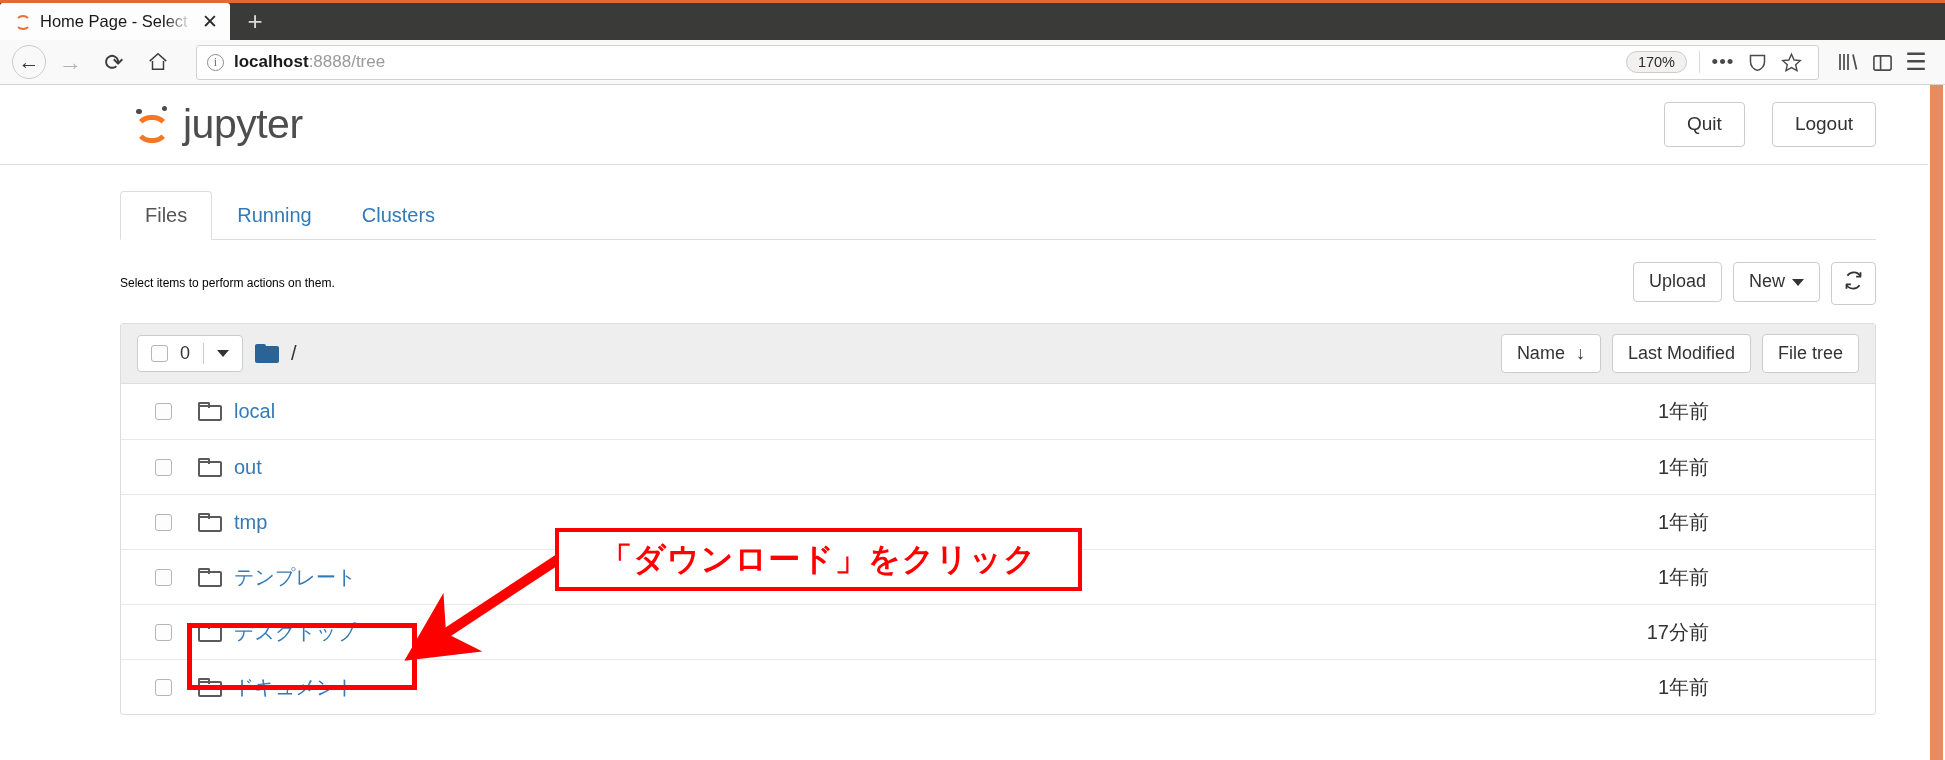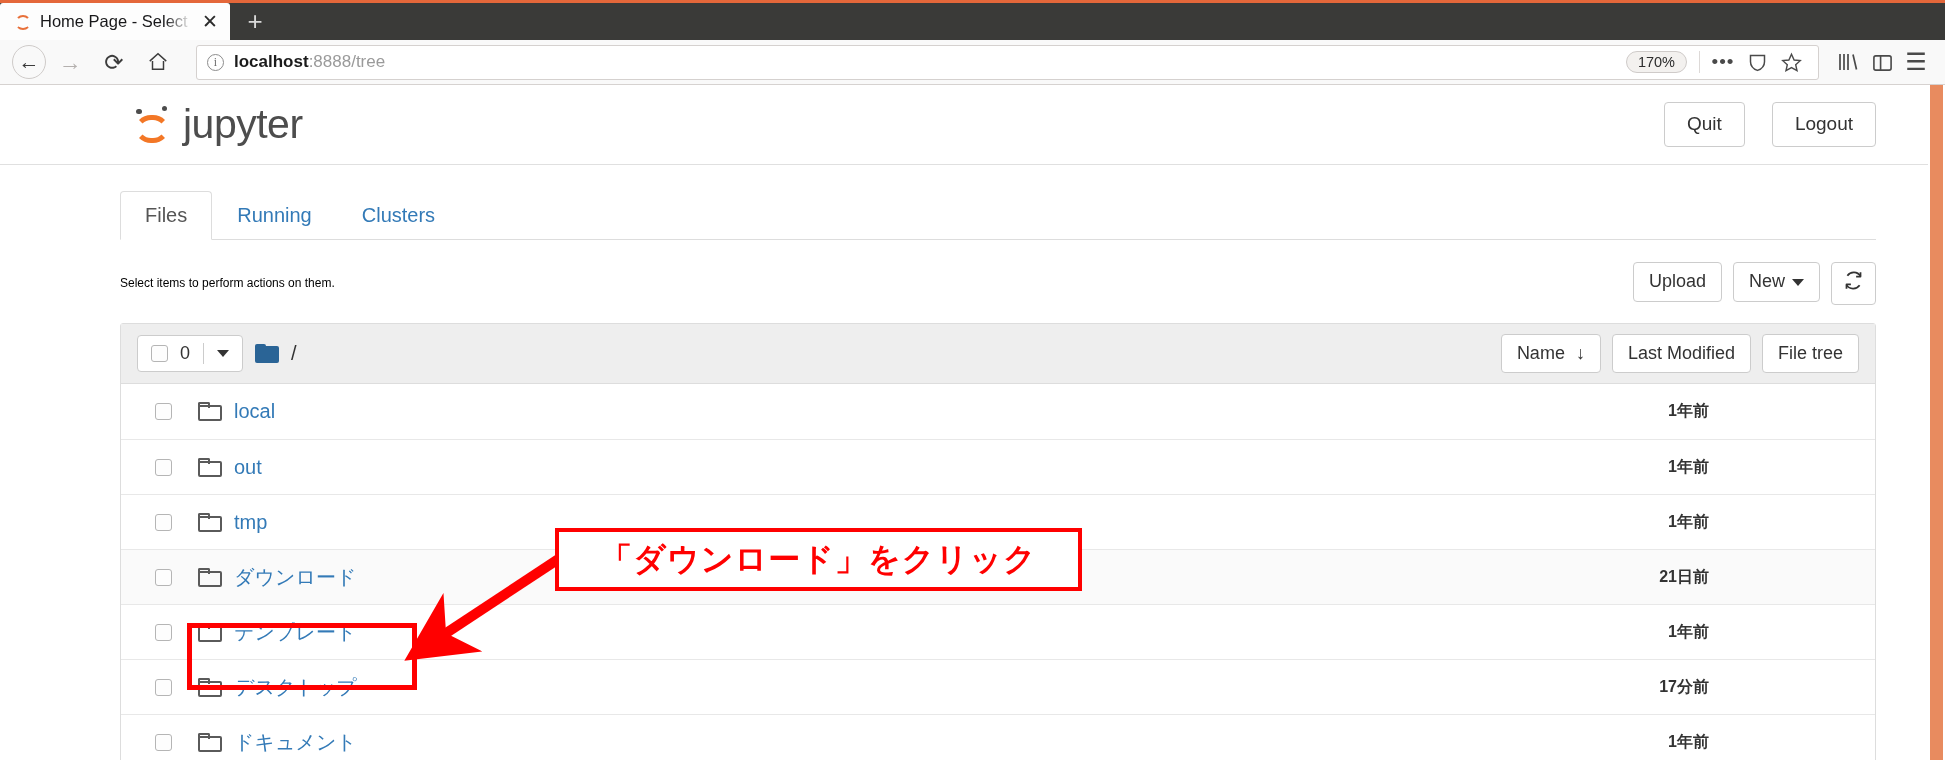--- a/index.html
+++ b/index.html
@@ -205,21 +205,21 @@
   .folder-outline { width: 24px; height: 19px; position: relative; flex: 0 0 24px; margin-right: 12px; }
   .folder-outline::before {
     content: ""; position: absolute; left: 0; top: 3px; width: 24px; height: 16px;
     border: 2px solid #5a5a5a; border-radius: 0 2px 2px 2px; box-sizing: border-box;
   }
   .folder-outline::after {
     content: ""; position: absolute; left: 0; top: 0; width: 12px; height: 6px;
     border: 2px solid #5a5a5a; border-bottom: none; border-radius: 2px 2px 0 0; box-sizing: border-box;
   }
   .fname { font-size: 20px; color: #337ab7; cursor: pointer; }
-  .ftime { margin-left: auto; font-size: 16px; color: #333; padding-right: 150px; font-weight: bold; }
+  .ftime { margin-left: auto; font-size: 20px; color: #333; padding-right: 150px; }
   .fsize { width: 0; }
 
   
   .anno { position: absolute; pointer-events: none; }
   .anno-box {
     border: 5px solid #ff0000; background: transparent;
   }
   #callout {
     left: 555px; top: 443px; width: 527px; height: 63px;
     background: #fff; border: 4px solid #ff0000;
@@ -383,27 +383,20 @@
               <span class="ftime">1年前</span>
               <span class="fsize"></span>
             </div>
             <div class="row">
               <span class="cb rcb"></span>
               <span class="folder-outline"></span>
               <span class="fname">tmp</span>
               <span class="ftime">1年前</span>
               <span class="fsize"></span>
             </div>
-            <div class="row highlight">
-              <span class="cb rcb"></span>
-              <span class="folder-outline"></span>
-              <span class="fname">ダウンロード</span>
-              <span class="ftime">21日前</span>
-              <span class="fsize"></span>
-            </div>
             <div class="row">
               <span class="cb rcb"></span>
               <span class="folder-outline"></span>
               <span class="fname">テンプレート</span>
               <span class="ftime">1年前</span>
               <span class="fsize"></span>
             </div>
             <div class="row">
               <span class="cb rcb"></span>
               <span class="folder-outline"></span>

